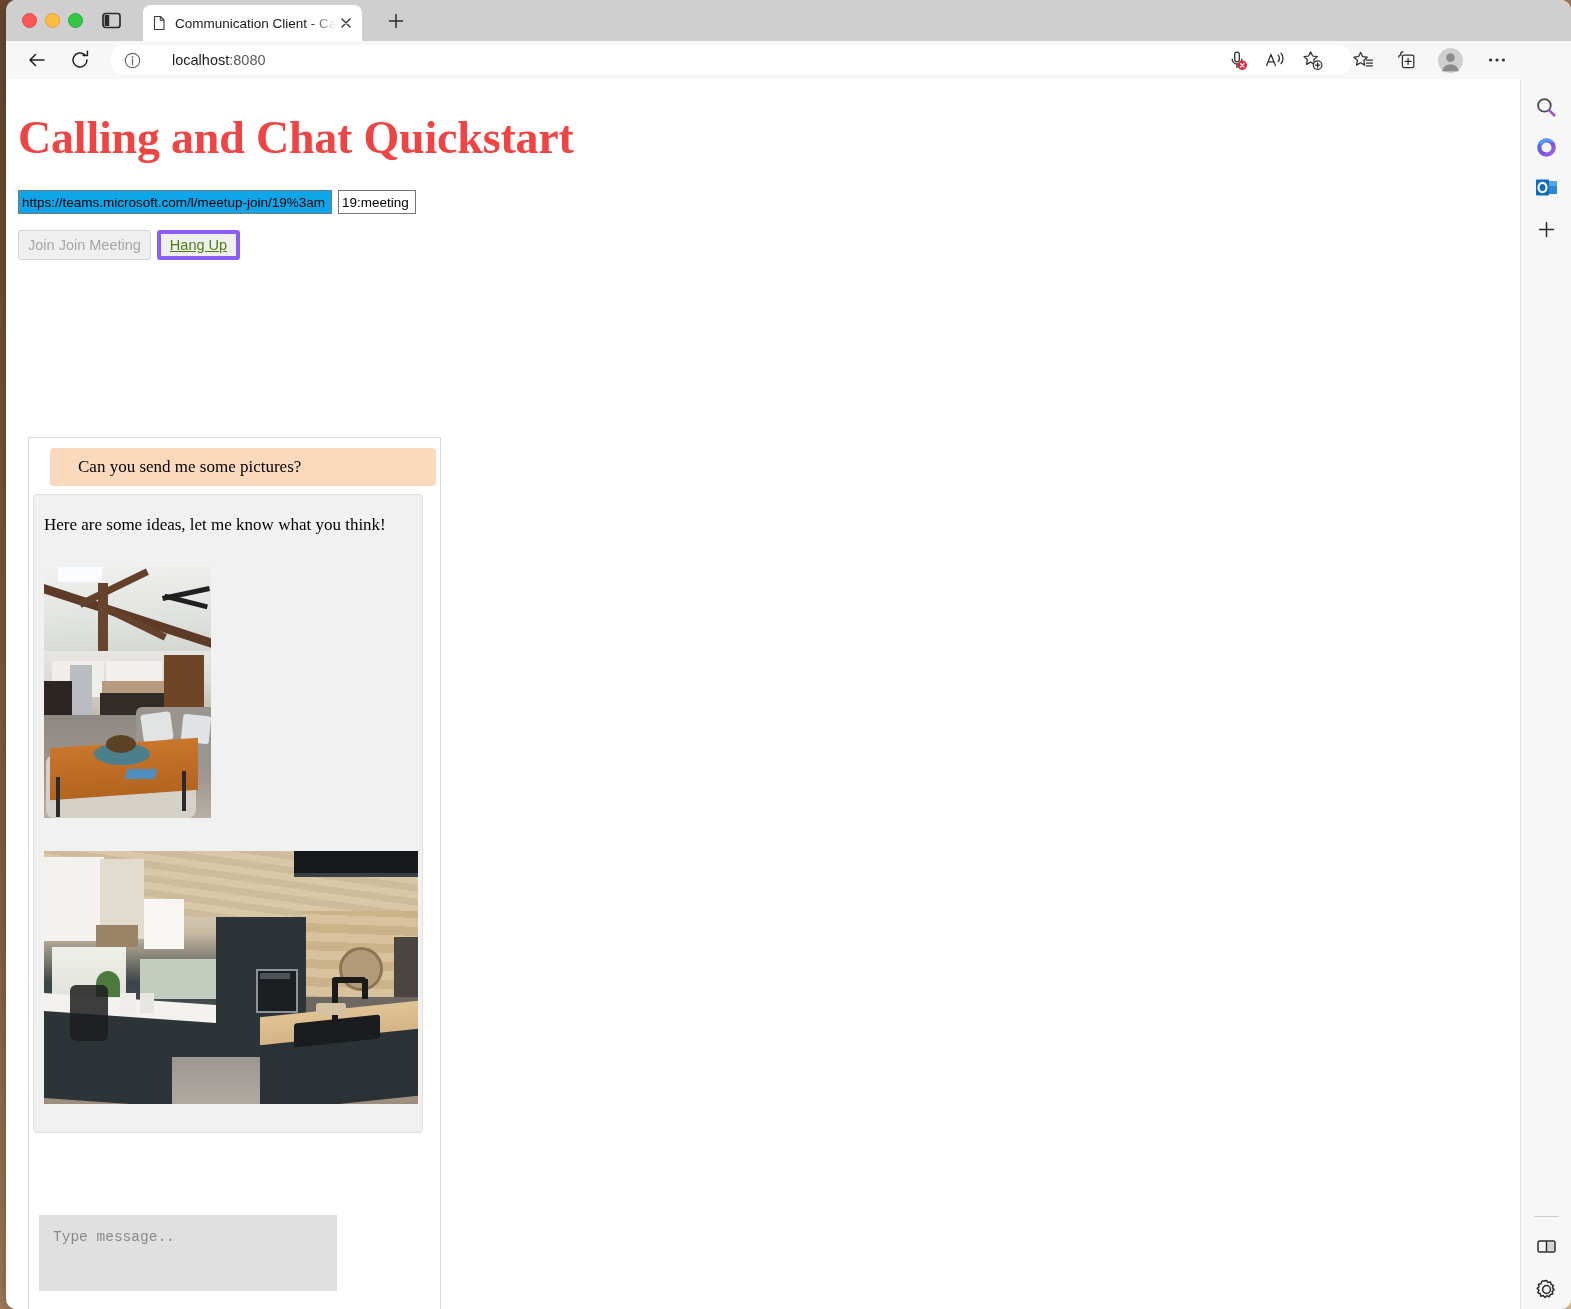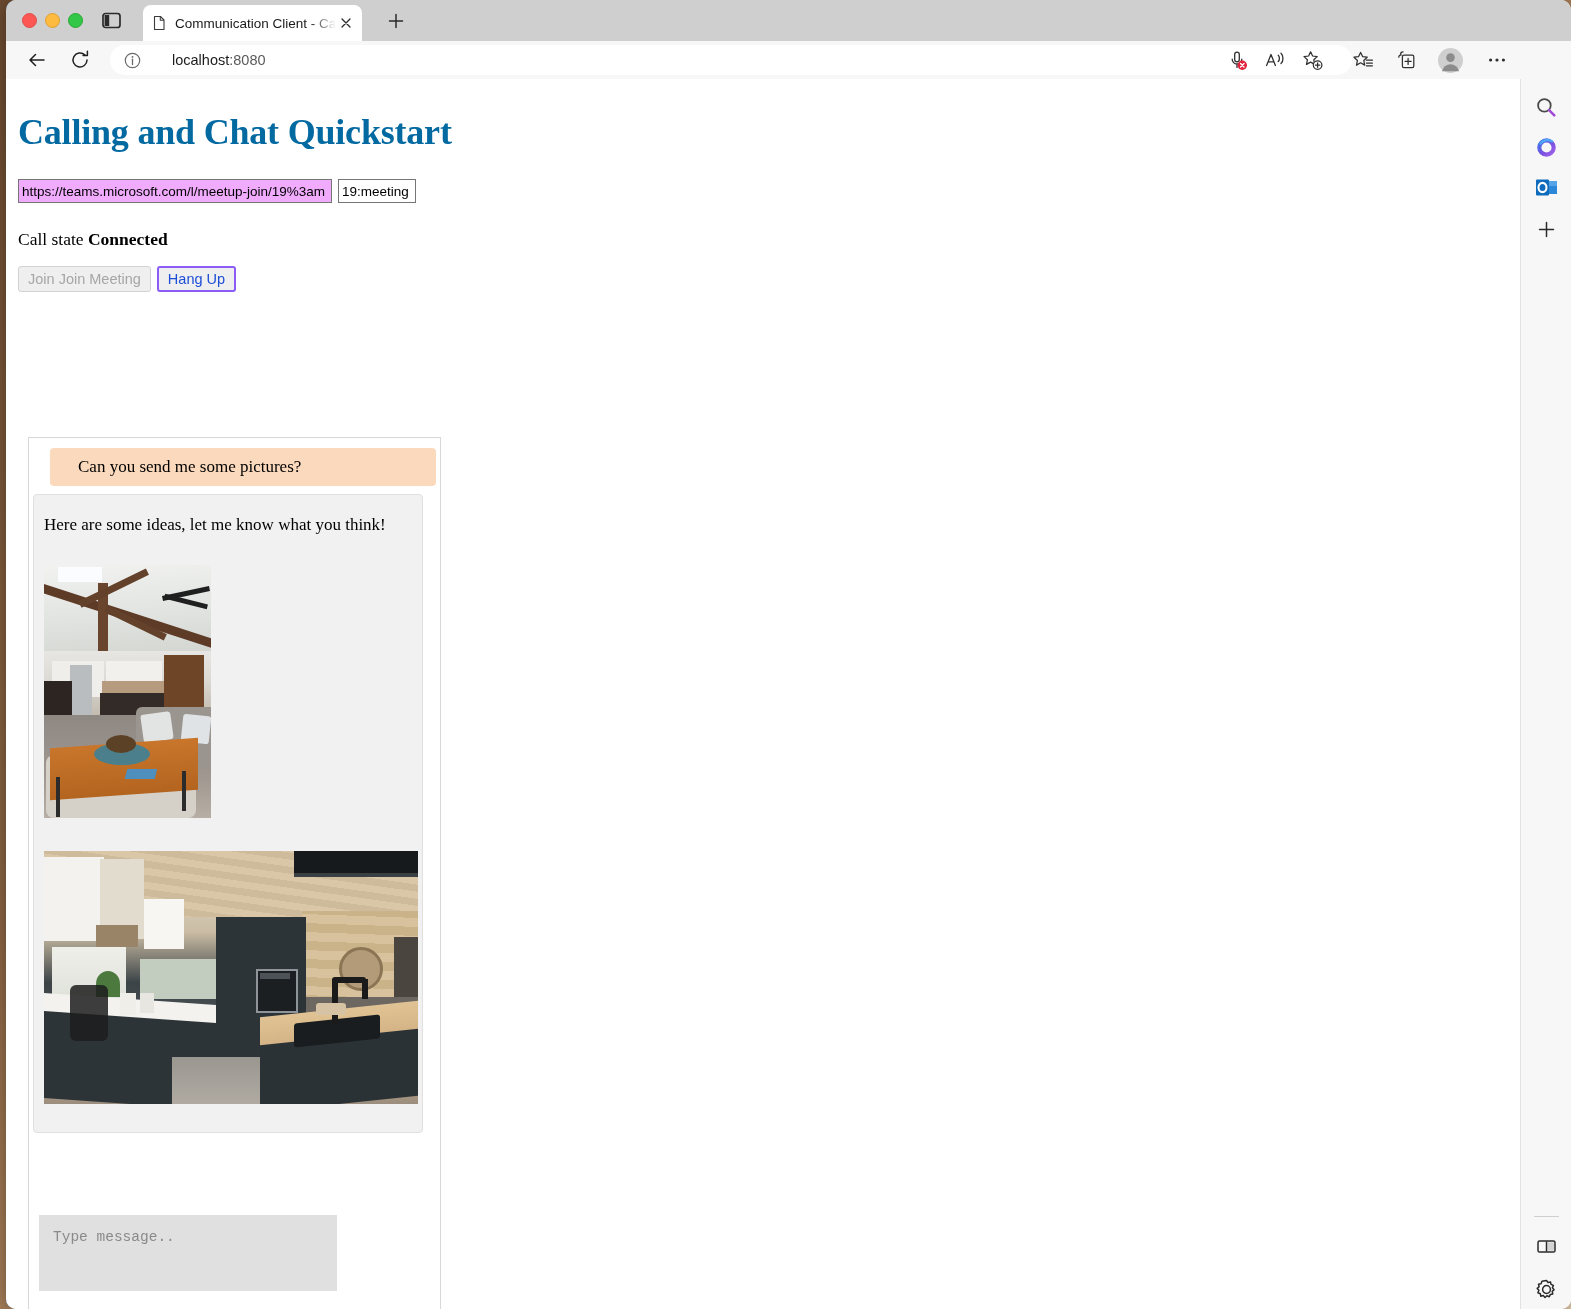--- a/index.html
+++ b/index.html
@@ -139,44 +139,44 @@
 
   #app-subtitle {
     font-family: "Liberation Serif", serif;
     font-size: 17px;
     font-weight: bold;
     color: #000;
     margin: 14px 0 0 4px;
   }
   #app-title {
     font-family: "Liberation Serif", serif;
-    font-size: 36px;
+    font-size: 46px;
     font-weight: bold;
-    color: #0369a1;
+    color: #ef4444;
     margin: 24px 0 0 4px;
     letter-spacing: -0.2px;
   }
 
   #meeting-inputs {
     margin: 26px 0 0 4px;
     display: flex;
     gap: 6px;
     align-items: center;
   }
   #meeting-link-input {
     width: 306px;
     height: 20px;
     font-family: "Liberation Sans", sans-serif;
     font-size: 13.5px;
     padding: 1px 3px;
     border: 1px solid #767676;
     border-radius: 0;
     box-sizing: content-box;
     color: #000;
-    background: #f0abfc;
+    background: #0ea5e9;
   }
   #thread-id-input {
     width: 70px;
     height: 20px;
     font-family: "Liberation Sans", sans-serif;
     font-size: 13.5px;
     padding: 1px 3px;
     border: 1px solid #767676;
     border-radius: 0;
     box-sizing: content-box;
@@ -203,26 +203,27 @@
     color: #a6a6a6;
     background: #efefef;
     border: 1px solid #d2d2d2;
     border-radius: 3px;
     padding: 3px 9px;
     cursor: default;
   }
   #hang-up-button {
     font-family: "Liberation Sans", sans-serif;
     font-size: 14.5px;
-    color: #1d4ed8;
+    color: #4d7c0f;
     background: #efefef;
-    border: 2px solid #8b5cf6;
+    border: 4px solid #8b5cf6;
     border-radius: 3px;
     padding: 3px 9px;
     cursor: pointer;
+    text-decoration: underline;
   }
 
   
   #chat-panel {
     position: absolute;
     left: 22px;
     top: 358px;
     width: 413px;
     height: 880px;
     background: #ffffff;
@@ -482,24 +483,20 @@
   <div id="page-viewport">
     <div id="page-content">
 
       <h1 id="app-title">Calling and Chat Quickstart</h1>
 
       <div id="meeting-inputs">
         <input id="meeting-link-input" type="text" value="https://teams.microsoft.com/l/meetup-join/19%3am" style="">
         <input id="thread-id-input" type="text" value="19:meeting" style="">
       </div>
 
-      <div id="call-state-line">
-        <span>Call state</span>
-        <b>Connected</b>
-      </div>
 
       <div id="call-buttons">
         <button id="join-meeting-button" disabled="">Join Join Meeting</button>
         <button id="hang-up-button">Hang Up</button>
       </div>
 
       <div id="chat-panel">
 
         <div id="chat-messages">
 

